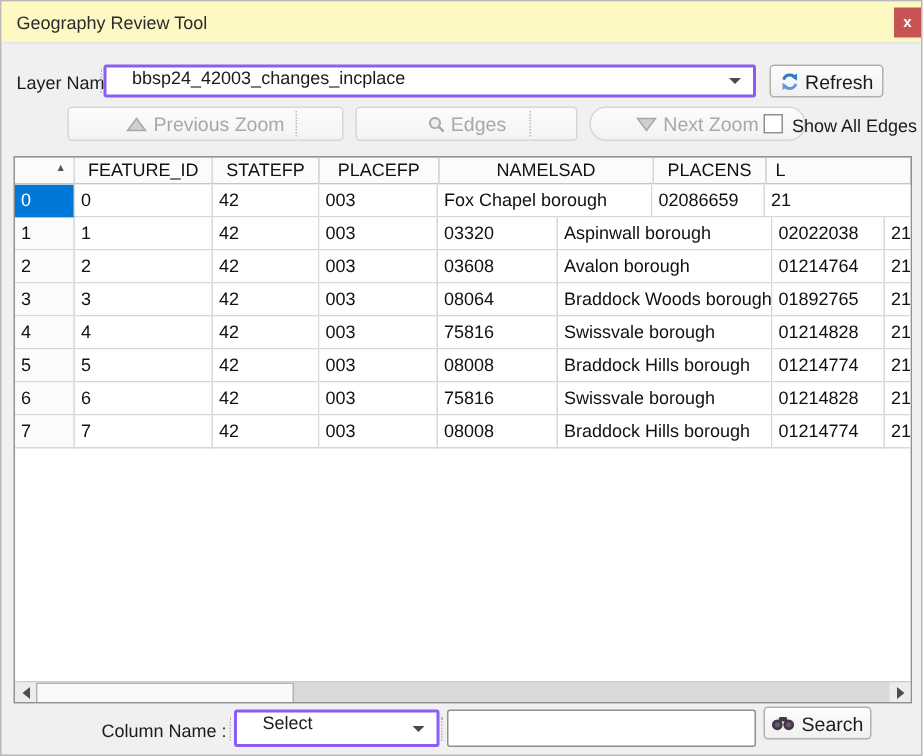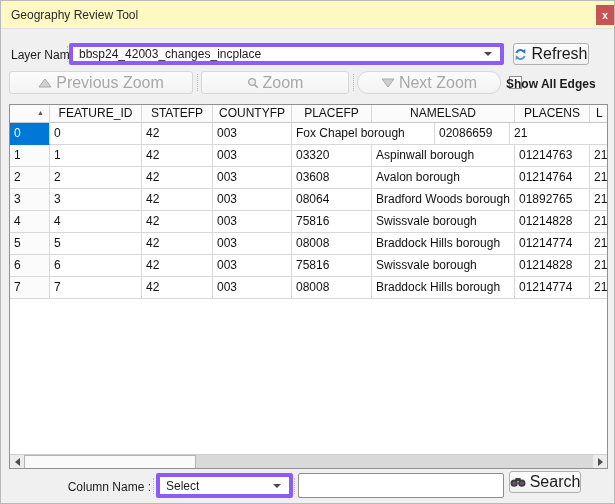--- a/index.html
+++ b/index.html
@@ -8,26 +8,26 @@
     position:relative;width:615px;height:504px;background:#f0f0f0;
     border:1px solid #b9b9b9;overflow:hidden;font-size:12px;color:#1b1b1b;
   }
   
   .titlebar{position:absolute;left:0;top:0;width:100%;height:28px;background:#fef9c3;border-bottom:1px solid #e3e3e3;}
   .title{position:absolute;left:10px;top:0;line-height:28px;font-size:12px;color:#2b2b2b;}
   .closebtn{position:absolute;left:595px;top:4px;width:18px;height:20px;background:var(--close-red,#c75454);
     color:#fff;font-weight:bold;font-size:10px;display:flex;align-items:center;justify-content:center;cursor:pointer;}
   
   .label{position:absolute;font-size:12px;color:#1b1b1b;}
-  .combobox{position:absolute;background:#fff;border:4px solid #8b5cf6;border-radius:2px;display:flex;align-items:center;padding:0 22px 0 6px;}
+  .combobox{position:absolute;background:#fff;border:2px solid #8b5cf6;border-radius:2px;display:flex;padding:0 22px 0 17px;}
   .combo-arrow{position:absolute;right:8px;top:50%;margin-top:-2px;width:0;height:0;
     border-left:4px solid transparent;border-right:4px solid transparent;border-top:4px solid #4a4a4a;}
   .btn{position:absolute;display:flex;align-items:center;justify-content:center;gap:4px;
-    background:linear-gradient(#fdfdfd,#f0f0f0);border:1px solid #b0b0b0;border-radius:3px;font-size:16px;color:#1b1b1b;cursor:pointer;}
-  .btn.disabled{border-color:#d7d7d7;background:linear-gradient(#fcfcfc,#f3f3f3);color:#a8a8a8;cursor:default;}
+    background:linear-gradient(#fdfdfd,#f0f0f0);border:1px solid #b0b0b0;border-radius:3px;font-size:13px;color:#1b1b1b;cursor:pointer;}
+  .btn.disabled{border-color:#d7d7d7;background:linear-gradient(#fcfcfc,#f3f3f3);color:#a8a8a8;cursor:default;margin-left:36px;}
   .checkbox{position:absolute;width:13px;height:13px;background:#fff;border:1px solid #8f8f8f;}
   .dots{position:absolute;width:1px;border-left:1px dotted #b8b8b8;}
   
   .table-frame{position:absolute;left:8px;top:103px;width:599px;height:365px;background:#fff;border:1px solid #8f9193;overflow:hidden;display:flex;flex-direction:column;}
   .thead{display:flex;height:18px;background:#404040;flex:none;}
   .hcell{height:18px;line-height:17px;text-align:center;font-size:12px;color:#111;
     border-right:1px solid #d8d8d8;border-bottom:1px solid #c6c6c6;overflow:hidden;white-space:nowrap;flex:none;background:#fbfbfb;}
   .corner{width:40px;position:relative;}
   .sorticon{position:absolute;right:5px;top:2px;font-size:7px;color:#555;line-height:12px;}
   .tbody{flex:1;overflow:hidden;background:#fff;}
@@ -89,43 +89,42 @@
     <span>Previous Zoom</span>
   </div>
   <div class="dots" style="left:196px;top:73px;height:17px;"></div>
   <div class="btn disabled" style="left:200px;top:70px;width:148px;height:23px;">
     <span class="icon">
       <svg width="12" height="12" viewBox="0 0 12 12">
         <circle cx="5" cy="5" r="3.4" fill="#eceef0" stroke="#a8a8a8" stroke-width="1.3"></circle>
         <line x1="7.6" y1="7.6" x2="10.8" y2="10.8" stroke="#a8a8a8" stroke-width="1.6"></line>
       </svg>
     </span>
-    <span>Zoom</span>
+    <span>Edges</span>
   </div>
   <div class="dots" style="left:352px;top:73px;height:17px;"></div>
   <div class="btn disabled" style="left:356px;top:70px;width:144px;height:23px;border-radius:11px;">
     <span class="icon">
       <svg width="14" height="10" viewBox="0 0 14 10">
           <polygon points="1,1 13,1 7,9" fill="#cfcfcf" stroke="#a8a8a8" stroke-width="1"></polygon>
         </svg>
     </span>
     <span>Next Zoom</span>
   </div>
   <div class="checkbox" style="left:508px;top:75px;"></div>
-  <div class="label" style="left:505px;top:76px;font-weight:bold;">Show All Edges</div>
+  <div class="label" style="left:527px;top:76px;">Show All Edges</div>
 
   <div class="table-frame">
     <div class="thead">
       <div class="hcell corner">
         <span class="sorticon">▲</span>
       </div>
 
     <div class="hcell cw0">FEATURE_ID</div>
         <div class="hcell cw1">STATEFP</div>
-        <div class="hcell cw2">COUNTYFP</div>
         <div class="hcell cw3">PLACEFP</div>
         <div class="hcell cw4">NAMELSAD</div>
         <div class="hcell cw5">PLACENS</div>
         <div class="hcell cw6" style="text-align: left; padding-left: 6px;">L</div>
       </div>
     <div class="tbody">
 
     <div class="tr">
           <div class="cell rowhdr sel">0</div>
           <div class="cell cw0">0</div>
@@ -135,40 +134,40 @@
           <div class="cell cw5">02086659</div>
           <div class="cell cw6">21</div>
         </div>
         <div class="tr">
           <div class="cell rowhdr">1</div>
           <div class="cell cw0">1</div>
           <div class="cell cw1">42</div>
           <div class="cell cw2">003</div>
           <div class="cell cw3">03320</div>
           <div class="cell cw4">Aspinwall borough</div>
-          <div class="cell cw5">01214763</div>
+          <div class="cell cw5">02022038</div>
           <div class="cell cw6">21</div>
         </div>
         <div class="tr">
           <div class="cell rowhdr">2</div>
           <div class="cell cw0">2</div>
           <div class="cell cw1">42</div>
           <div class="cell cw2">003</div>
           <div class="cell cw3">03608</div>
           <div class="cell cw4">Avalon borough</div>
           <div class="cell cw5">01214764</div>
           <div class="cell cw6">21</div>
         </div>
         <div class="tr">
           <div class="cell rowhdr">3</div>
           <div class="cell cw0">3</div>
           <div class="cell cw1">42</div>
           <div class="cell cw2">003</div>
           <div class="cell cw3">08064</div>
-          <div class="cell cw4">Bradford Woods borough</div>
+          <div class="cell cw4">Braddock Woods borough</div>
           <div class="cell cw5">01892765</div>
           <div class="cell cw6">21</div>
         </div>
         <div class="tr">
           <div class="cell rowhdr">4</div>
           <div class="cell cw0">4</div>
           <div class="cell cw1">42</div>
           <div class="cell cw2">003</div>
           <div class="cell cw3">75816</div>
           <div class="cell cw4">Swissvale borough</div>

